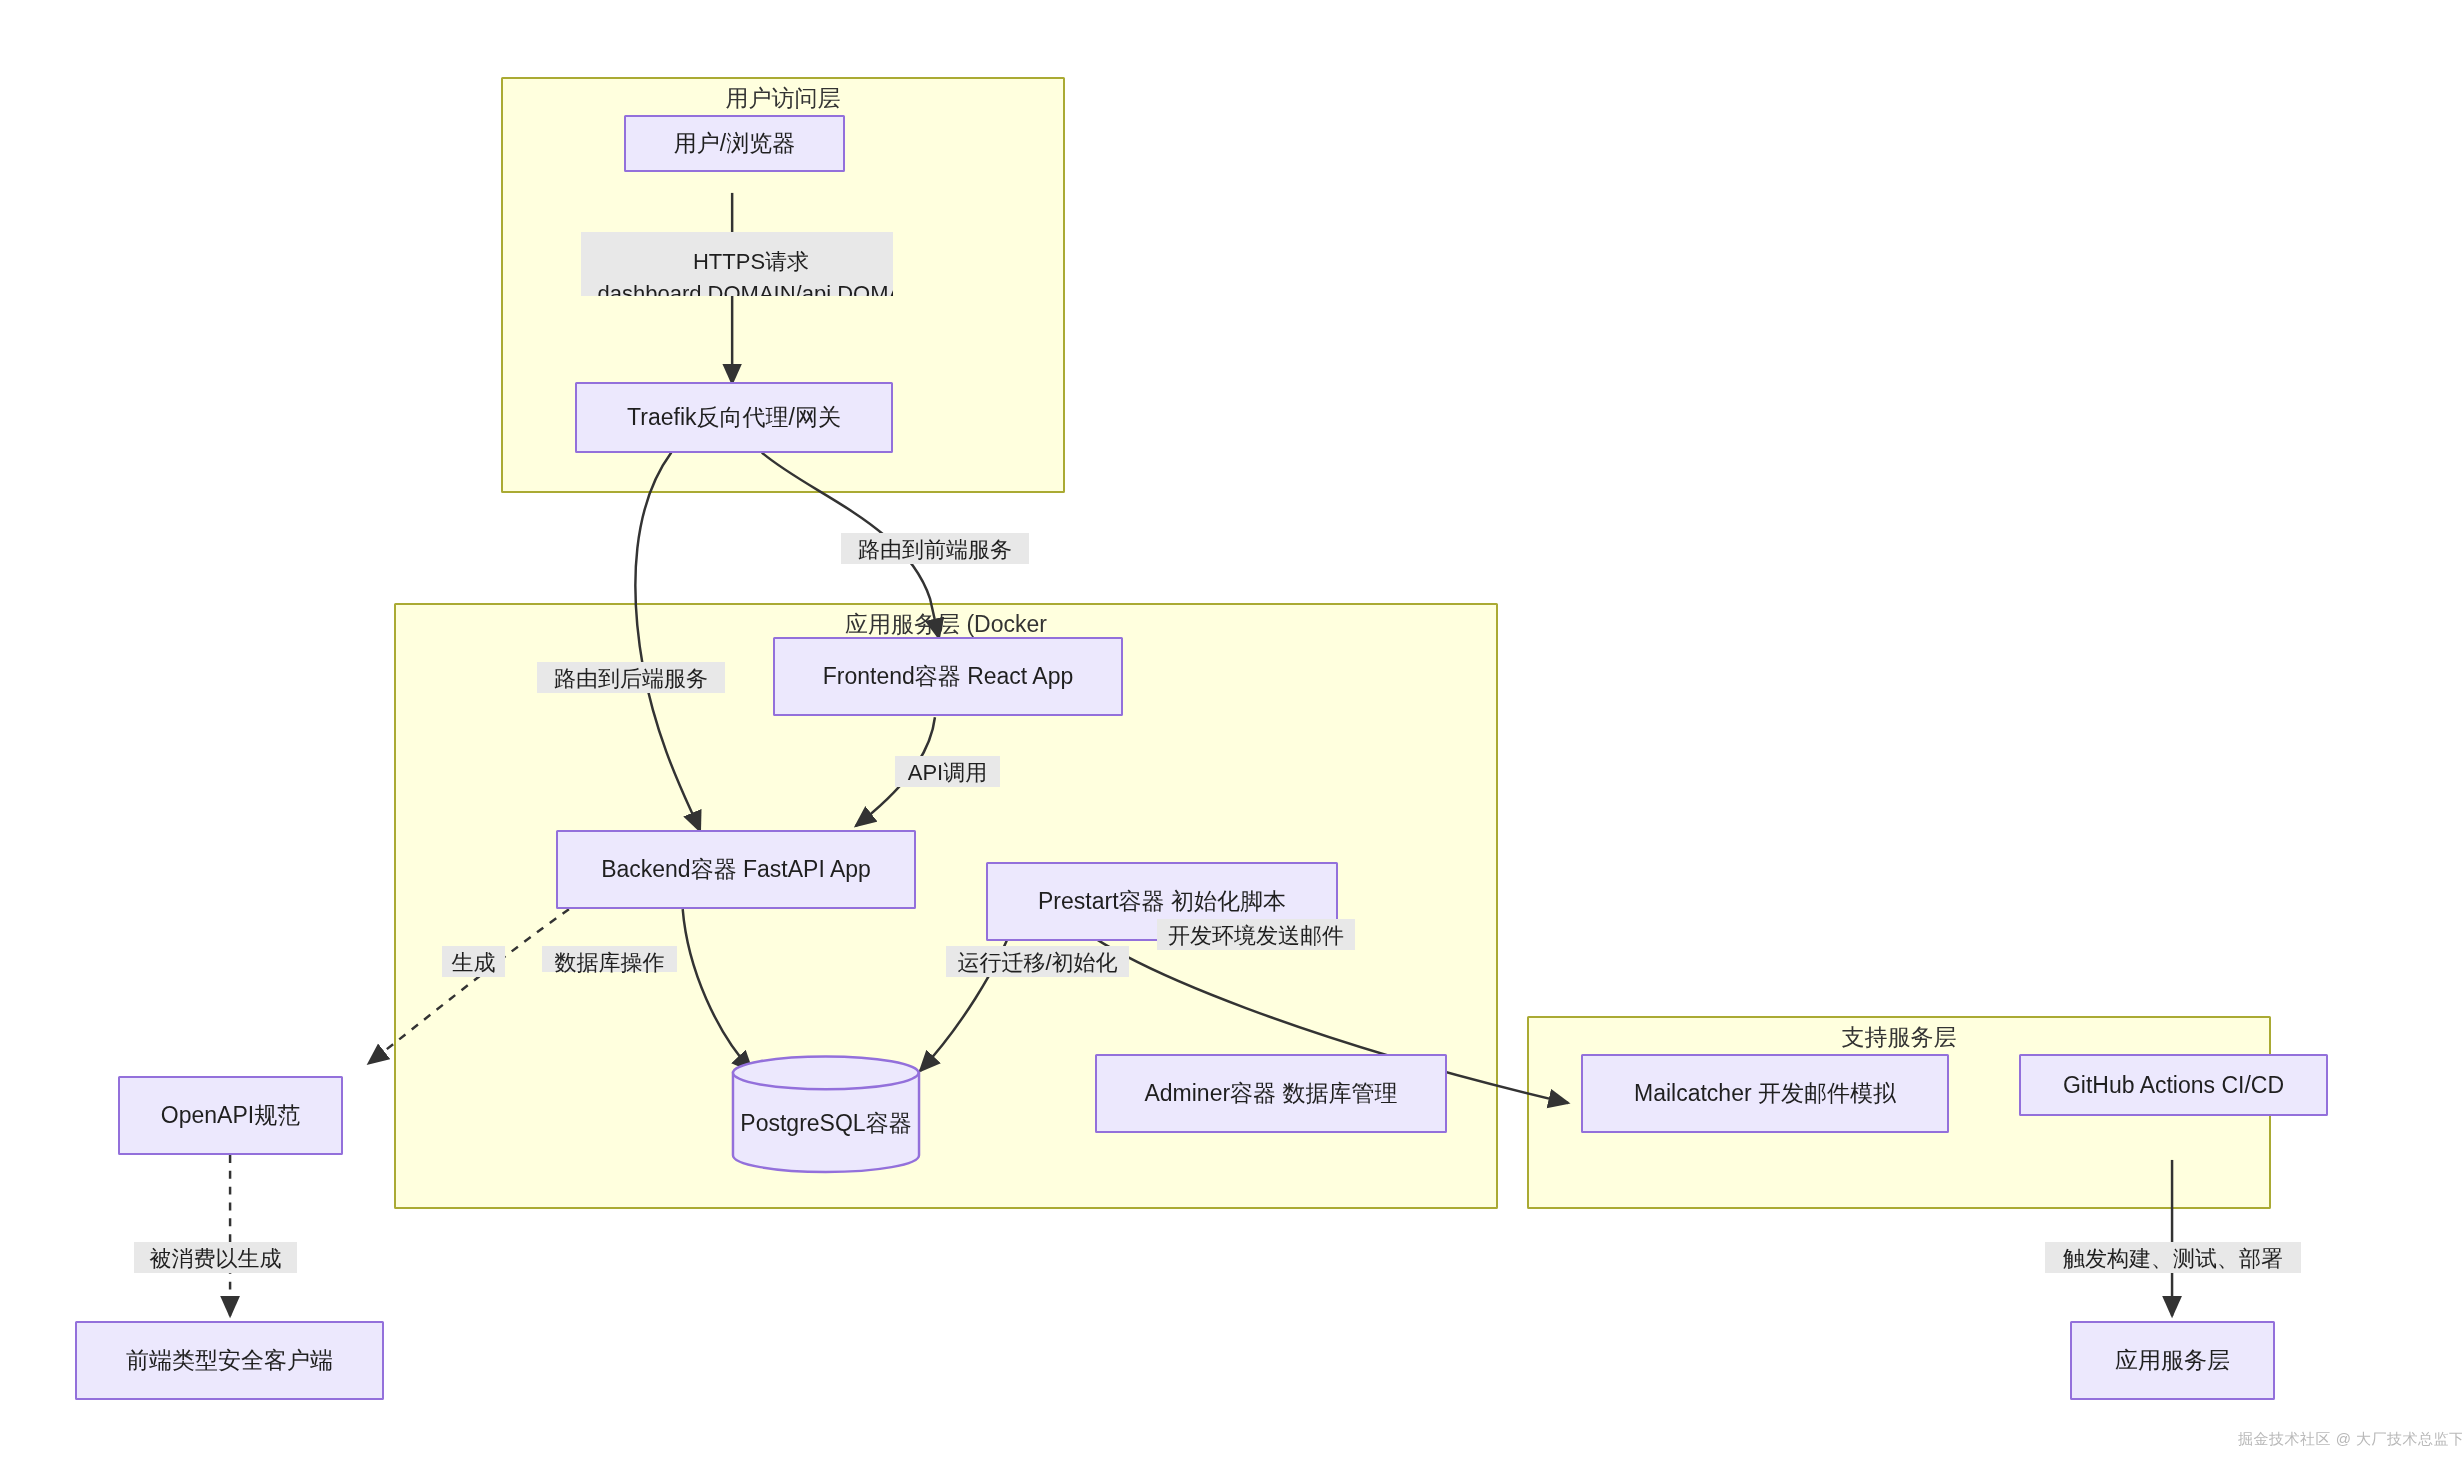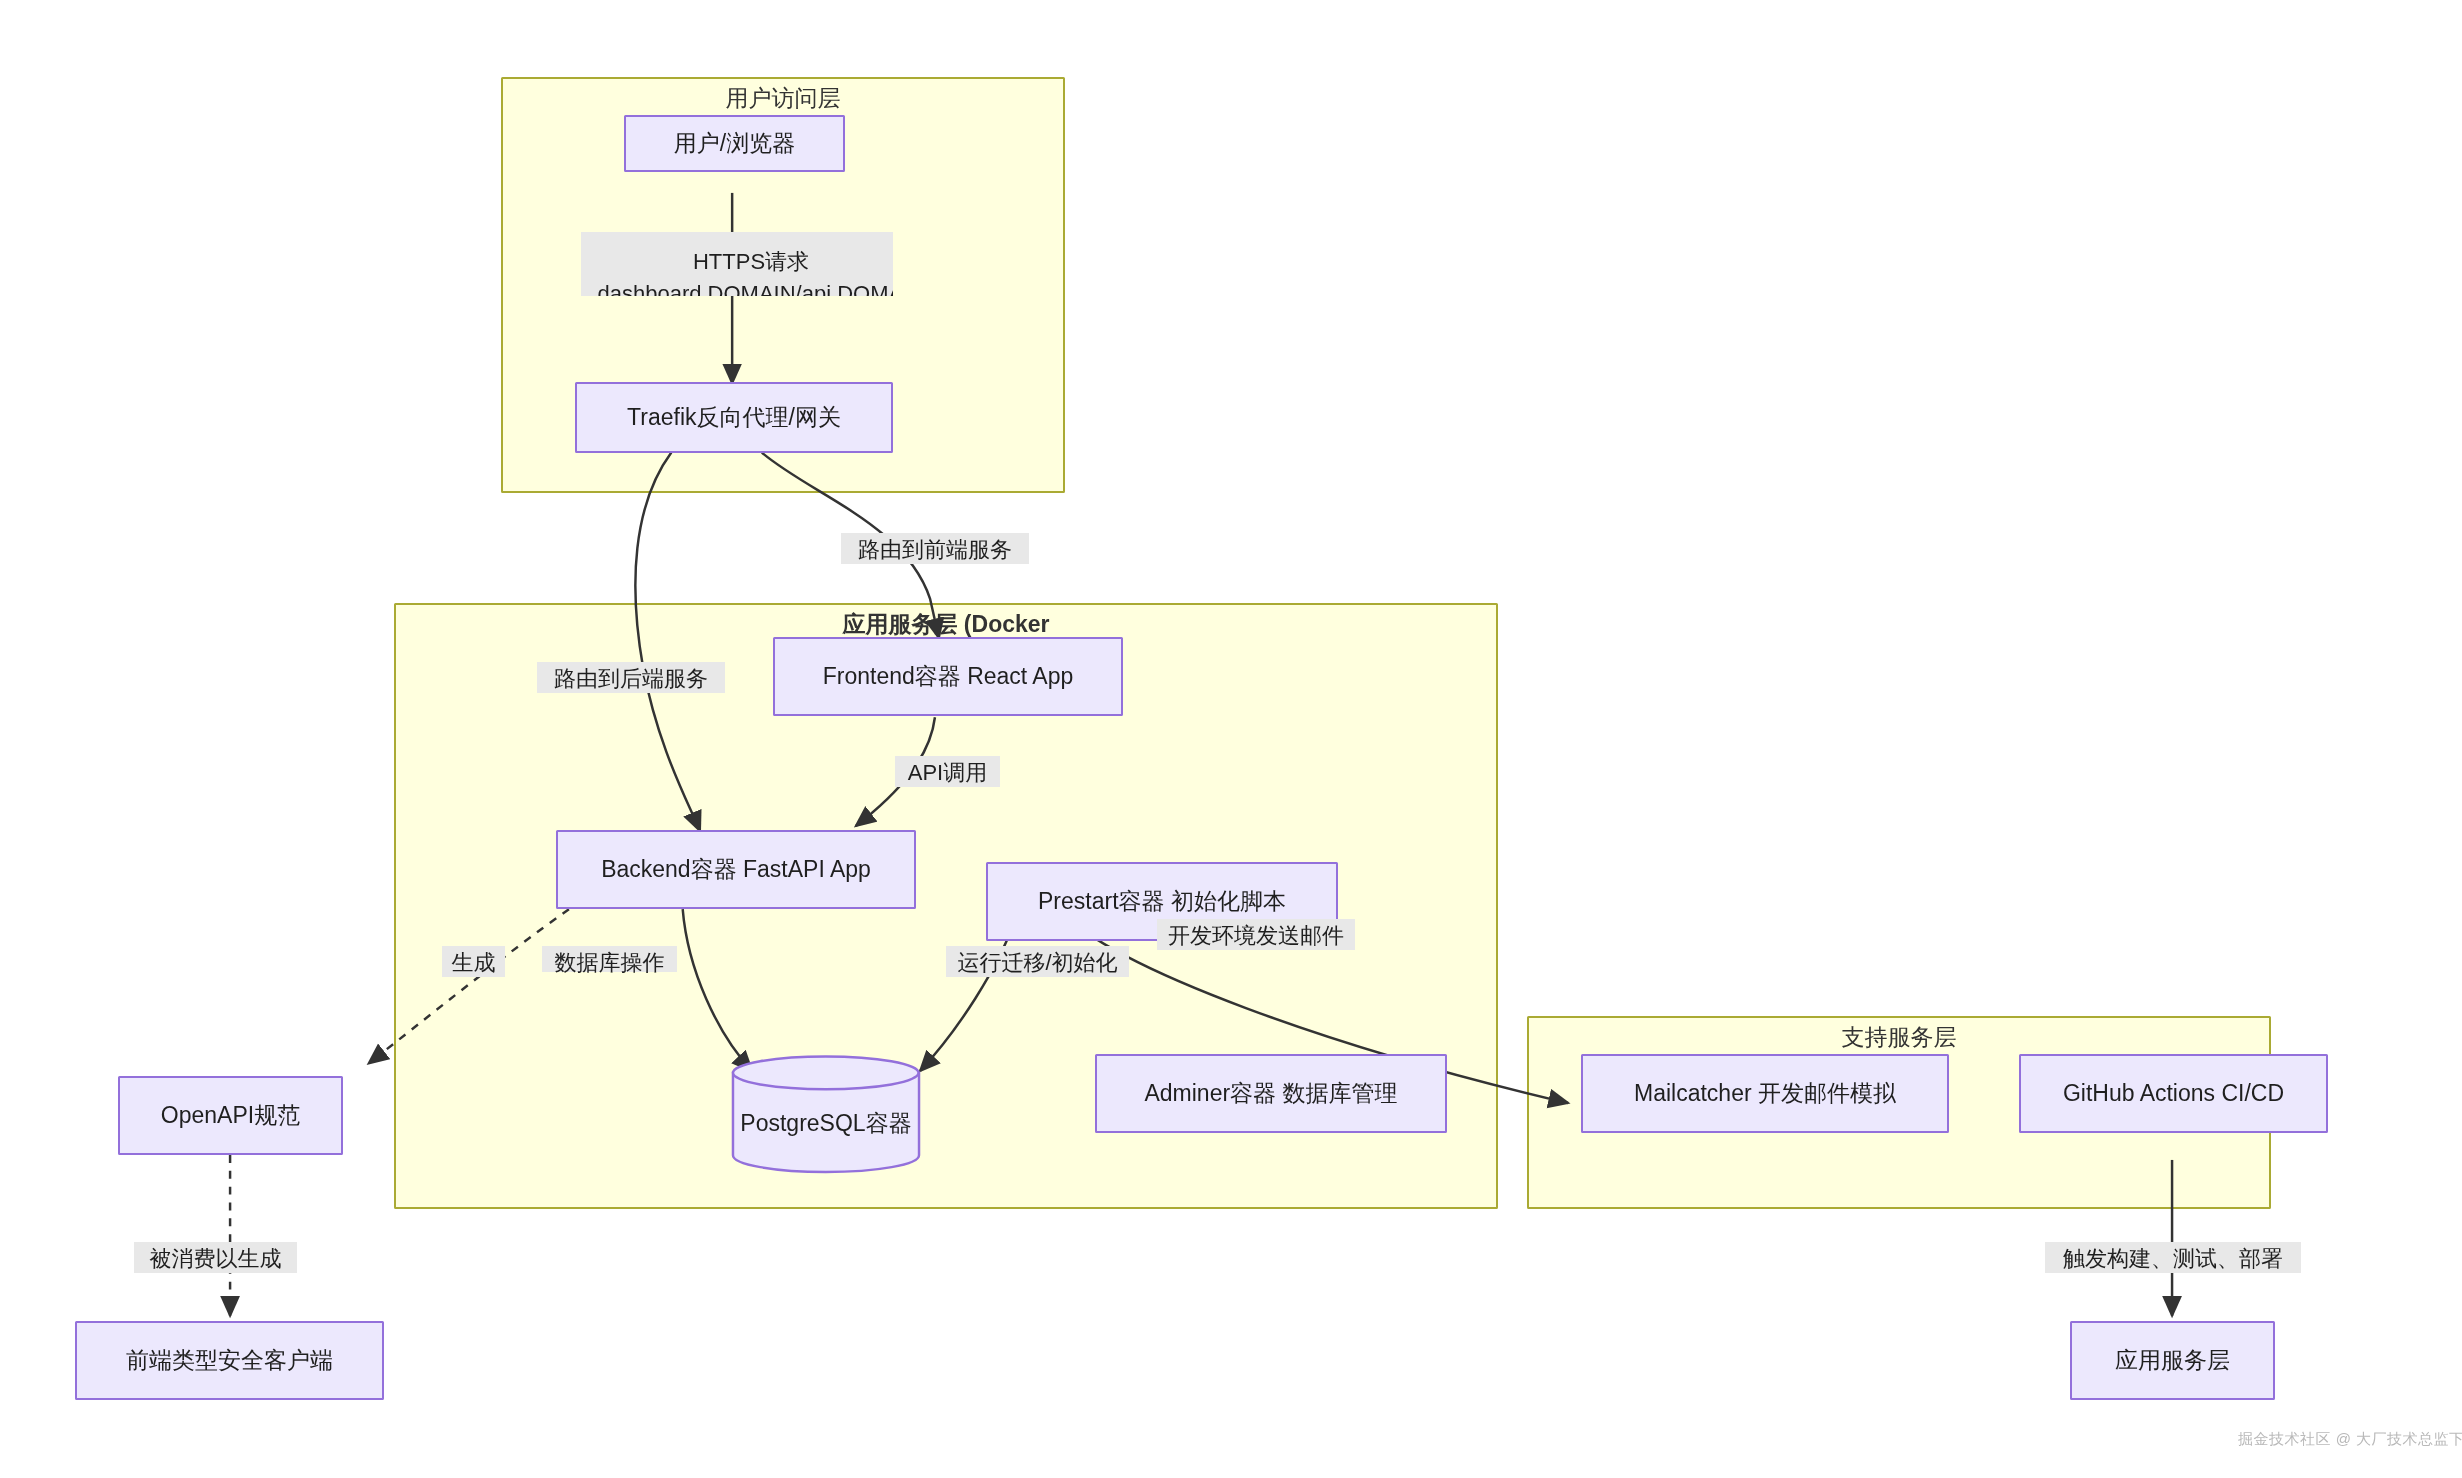--- a/index.html
+++ b/index.html
@@ -99,21 +99,21 @@
 </style>
 </head>
 <body>
 
 <div id="stage">
 
   <div class="cluster" style="left:501px; top:77px; width:564px; height:416px;"></div>
   <div class="cluster-title" style="left:501px; top:83px; width:564px;">用户访问层</div>
 
   <div class="cluster" style="left:394px; top:603px; width:1104px; height:606px;"></div>
-  <div class="clip-box" style="left:394px; top:609px; width:989px; height:35px;font-weight:bold;">
+  <div class="clip-box" style="left:394px; top:609px; width:989px; height:35px;">
     <div class="cluster-title" style="left:0px; top:0px; width:1104px;">应用服务层 (Docker</div>
   </div>
 
   <div class="cluster" style="left:1527px; top:1016px; width:744px; height:193px;"></div>
   <div class="cluster-title" style="left:1527px; top:1022px; width:744px;">支持服务层</div>
 
   <svg id="edge-layer" viewBox="0 0 4977 2988" xmlns="http://www.w3.org/2000/svg">
     <defs>
       <marker id="arrow" markerWidth="10" markerHeight="10" refX="8" refY="4" orient="auto" markerUnits="strokeWidth">
         <path d="M0,0 L9,4 L0,8 z" fill="#333333"></path>
@@ -156,21 +156,21 @@
       <path d="M4,38 L4,204 C4,223 89,238 192,238 C296,238 381,223 381,204 L381,38 Z" fill="#ECE8FD" stroke="#9370DB" stroke-width="5"></path>
       <ellipse cx="192" cy="38" rx="188" ry="33" fill="#ECE8FD" stroke="#9370DB" stroke-width="5"></ellipse>
     </svg>
     <span class="db-label">PostgreSQL容器</span>
   </div>
 
   <div class="node" style="left:1095px; top:1054px; width:352px; height:79px;">Adminer容器 数据库管理</div>
 
   <div class="node" style="left:1581px; top:1054px; width:368px; height:79px;">Mailcatcher 开发邮件模拟</div>
 
-  <div class="node" style="left:2019px; top:1054px; width:309px; height:79px;">GitHub Actions CI/CD</div>
+  <div class="node" style="left:2019px; top:1054px; width:309px; height:62px;">GitHub Actions CI/CD</div>
 
   <div class="node" style="left:118px; top:1076px; width:225px; height:79px;">OpenAPI规范</div>
 
   <div class="node" style="left:75px; top:1321px; width:309px; height:79px;">前端类型安全客户端</div>
 
   <div class="node" style="left:2070px; top:1321px; width:205px; height:79px;">应用服务层</div>
 
   <div class="clip-box" style="left:581px; top:232px; width:312px; height:64px;">
     <div class="edge-label two-line" style="left:0; top:0; width:475px; text-align:left; padding:14px;">
       <div style="text-align:center; width:312px;">HTTPS请求</div>

